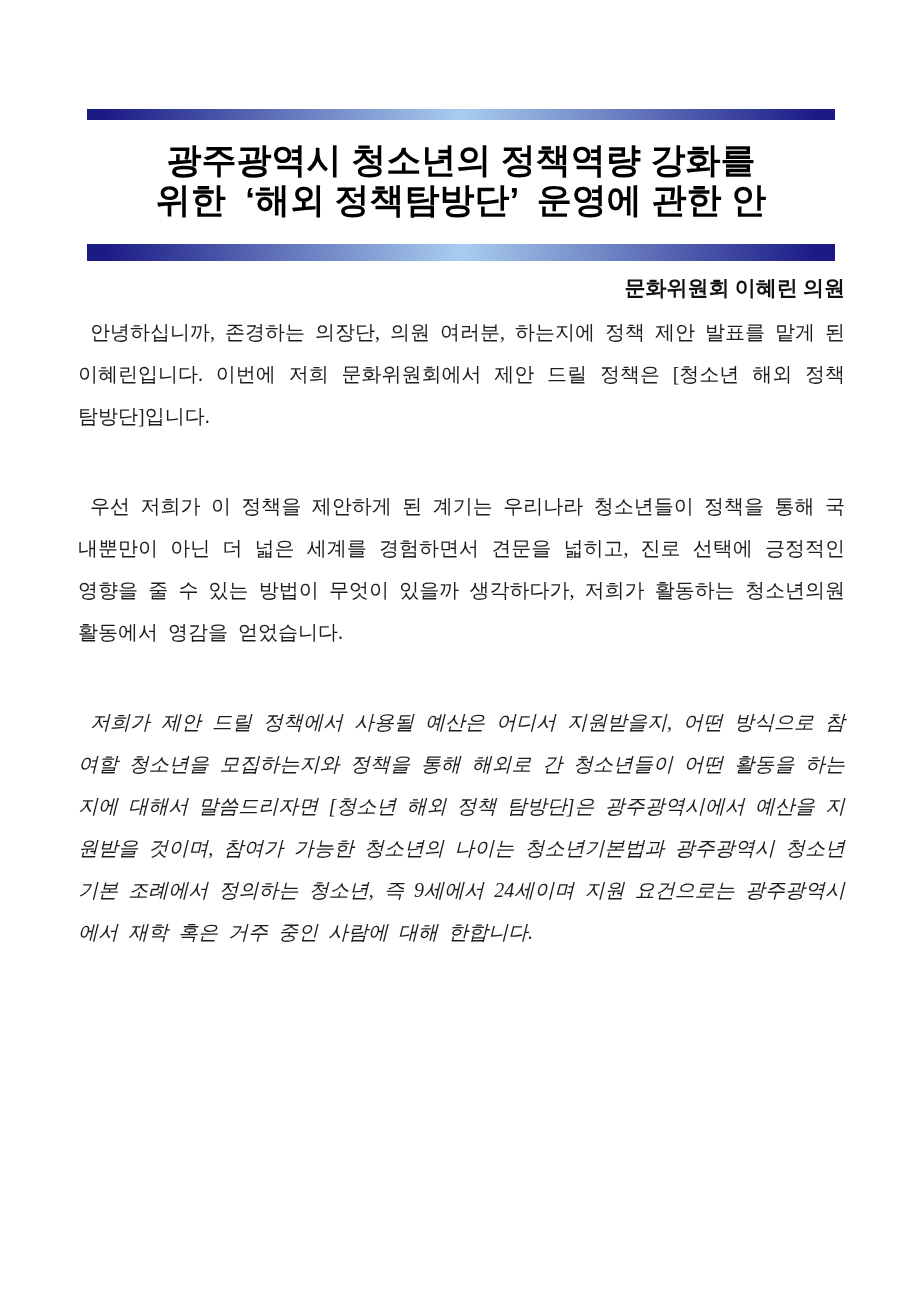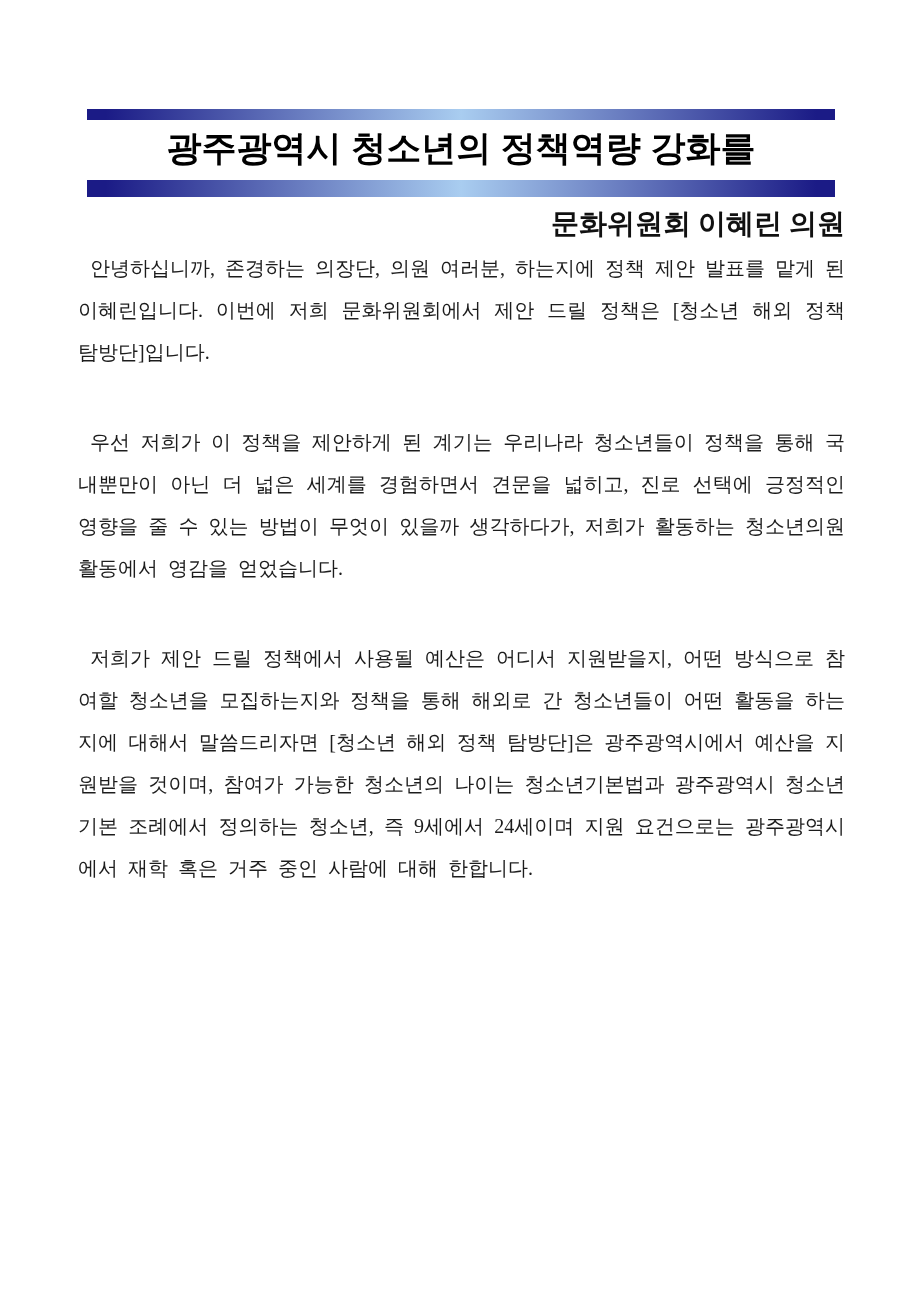--- a/index.html
+++ b/index.html
@@ -22,63 +22,64 @@
   }
   .bar {
     background: linear-gradient(to right,
       #1b1b86 0%, #1b1b86 2.5%,
       #a9cdf0 50%,
       #1b1b86 97.5%, #1b1b86 100%);
   }
   .bar-top   { height: 11px; }
   .bar-bottom{ height: 17px; }
   .title {
-    margin: 4px;
+    margin: 16px;
     padding: 4px 0 8px;
     text-align: center;
     font-family: "Liberation Sans", "DejaVu Sans", sans-serif;
     font-weight: bold;
     font-size: 35px;
     line-height: 40px;
     color: #000000;
   }
   .tline {
     display: block;
     white-space: pre;
   }
   .author {
     margin: 14px 75px 0 0;
     text-align: right;
-    font-size: 28px;
+    font-size: 21px;
     line-height: 26px;
     font-weight: bold;
     color: #111111;
   }
   .body {
     margin: 10px 75px 0 78px;
   }
   .para {
     margin: 0 0 48px 0;
     text-align: justify;
     text-indent: 12px;
     font-size: 20px;
     line-height: 42px;
     word-spacing: 5px;
   }
-  .para:last-child { margin-bottom: 0; }
+  .para:last-child { margin-bottom: 0; font-style: italic; }
 </style>
 </head>
 <body>
 
 <div class="page">
 
   <header class="banner">
     <div class="bar bar-top"></div>
     <h1 class="title">
       <span class="tline">광주광역시 청소년의 정책역량 강화를</span>
+      <span class="tline">위한  ‘해외 정책탐방단’  운영에 관한 안</span>
     </h1>
     <div class="bar bar-bottom"></div>
   </header>
 
   <p class="author">문화위원회 이혜린 의원</p>
 
   <main class="body">
     <p class="para">안녕하십니까, 존경하는 의장단, 의원 여러분, 하는지에 정책 제안 발표를 맡게 된 이혜린입니다. 이번에 저희 문화위원회에서 제안 드릴 정책은 [청소년 해외 정책 탐방단]입니다.</p>
     <p class="para">우선 저희가 이 정책을 제안하게 된 계기는 우리나라 청소년들이 정책을 통해 국내뿐만이 아닌 더 넓은 세계를 경험하면서 견문을 넓히고, 진로 선택에 긍정적인 영향을 줄 수 있는 방법이 무엇이 있을까 생각하다가, 저희가 활동하는 청소년의원 활동에서 영감을 얻었습니다.</p>
     <p class="para">저희가 제안 드릴 정책에서 사용될 예산은 어디서 지원받을지, 어떤 방식으로 참여할 청소년을 모집하는지와 정책을 통해 해외로 간 청소년들이 어떤 활동을 하는지에 대해서 말씀드리자면 [청소년 해외 정책 탐방단]은 광주광역시에서 예산을 지원받을 것이며, 참여가 가능한 청소년의 나이는 청소년기본법과 광주광역시 청소년 기본 조례에서 정의하는 청소년, 즉 9세에서 24세이며 지원 요건으로는 광주광역시에서 재학 혹은 거주 중인 사람에 대해 한합니다.</p>

